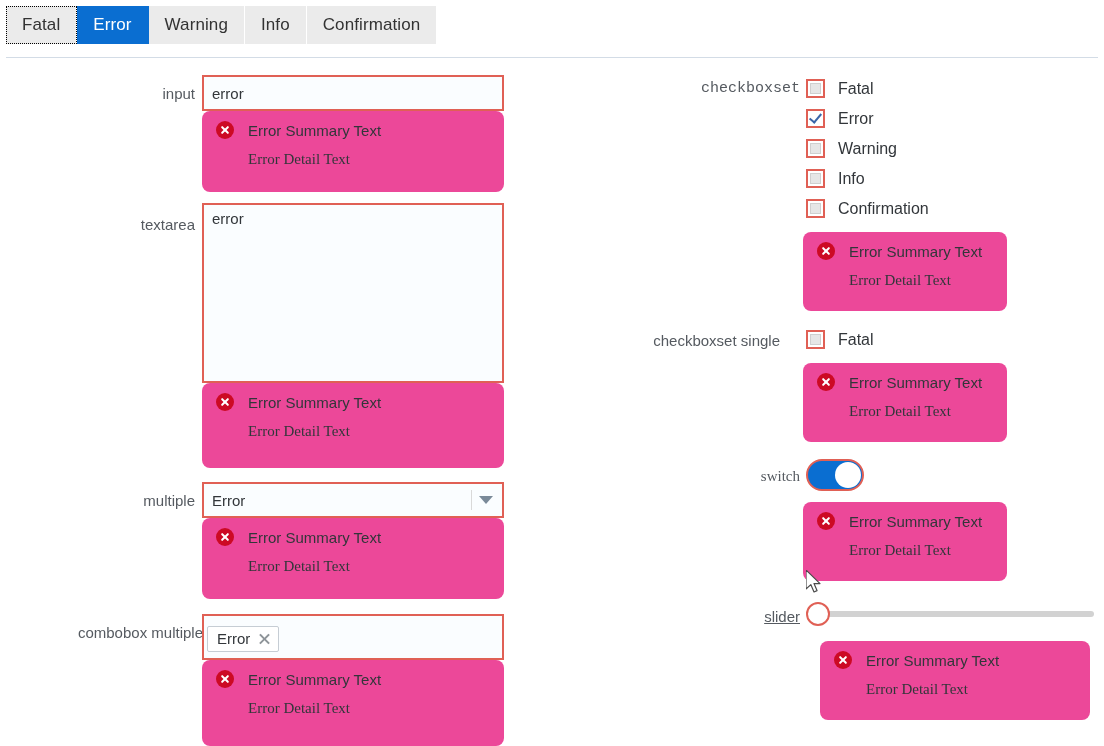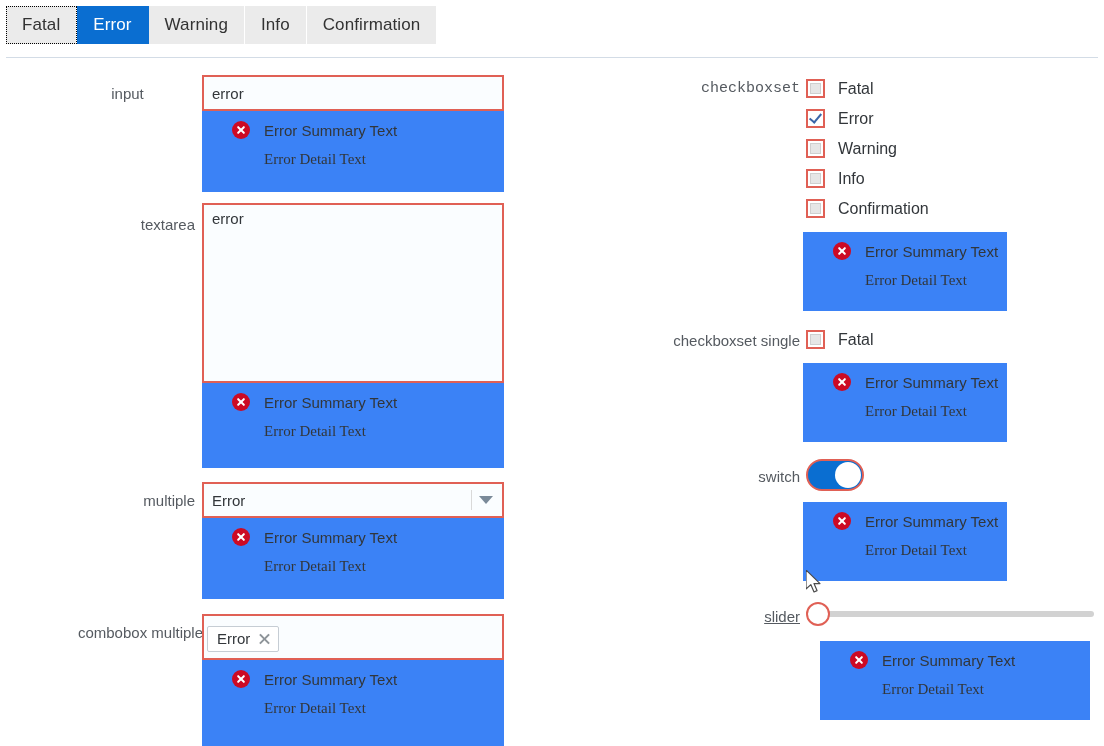--- a/index.html
+++ b/index.html
@@ -78,23 +78,24 @@
     background: #fafdff;
     font-size: 15px;
     color: #32363a;
     padding: 5px 8px;
     box-sizing: border-box;
     font-family: "Liberation Sans", sans-serif;
   }
 
   .msgbox {
     position: absolute;
-    background: #3b82f6;
-    box-sizing: border-box;
-    padding: 10px 0 12px 16px;
+    background: #ec4899;
+    box-sizing: border-box;
+    padding: 10px 0 12px 0;
+    border-radius: 8px;
   }
   .msg-line {
     display: flex;
     align-items: center;
     padding-left: 14px;
     font-size: 15px;
     color: #32363a;
   }
   .msg-summary { margin-bottom: 12px; }
   .msg-detail { padding-left: 46px; font-family: Liberation Serif, serif; }
@@ -265,21 +266,21 @@
   </div>
   <div class="tab">
     <span>Info</span>
   </div>
   <div class="tab">
     <span>Confirmation</span>
   </div>
 </div>
 <div class="tab-underline"></div>
 
-<div class="field-label" style="left:60px; top:85px; width:135px;text-align:center;">input</div>
+<div class="field-label" style="left:60px; top:85px; width:135px;">input</div>
 <input class="ctrl input-box" style="left: 202px; top: 75px; width: 302px; height: 36px;" value="error">
 <div class="msgbox" style="left:202px; top:111px; width:302px; height:81px;">
   <div class="msg-line msg-summary">
     <span class="err-icon"></span>
     <span>Error Summary Text</span>
   </div>
   <div class="msg-line msg-detail">
     <span>Error Detail Text</span>
   </div>
 </div>
@@ -363,38 +364,38 @@
 <div class="msgbox" style="left:803px; top:232px; width:204px; height:79px;">
   <div class="msg-line msg-summary">
     <span class="err-icon"></span>
     <span>Error Summary Text</span>
   </div>
   <div class="msg-line msg-detail">
     <span>Error Detail Text</span>
   </div>
 </div>
 
-<div class="field-label" style="left:560px; top:332px; width:240px;">checkboxset single</div>
+<div class="field-label" style="left:540px; top:332px; width:240px;">checkboxset single</div>
 <div class="cbrow" style="left:806px; top:330px;">
   <span class="cbox">
       <span class="inner"></span>
     </span>
   <span>Fatal</span>
 </div>
 <div class="msgbox" style="left:803px; top:363px; width:204px; height:79px;">
   <div class="msg-line msg-summary">
     <span class="err-icon"></span>
     <span>Error Summary Text</span>
   </div>
   <div class="msg-line msg-detail">
     <span>Error Detail Text</span>
   </div>
 </div>
 
-<div class="field-label" style="left:620px; top:468px; width:180px;">switch</div>
+<div class="field-label" style="left:620px; top:468px; width:180px;font-family:Liberation Serif, serif;">switch</div>
 <div class="switch" style="left:806px; top:459px;">
   <span class="knob"></span>
 </div>
 <div class="msgbox" style="left:803px; top:502px; width:204px; height:79px;">
   <div class="msg-line msg-summary">
     <span class="err-icon"></span>
     <span>Error Summary Text</span>
   </div>
   <div class="msg-line msg-detail">
     <span>Error Detail Text</span>

